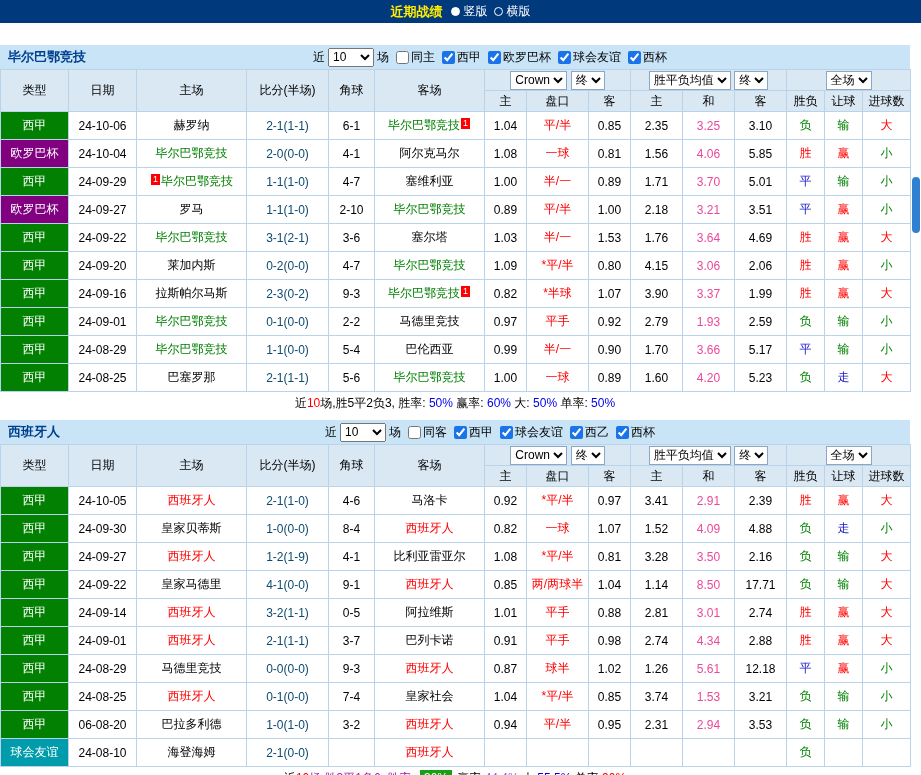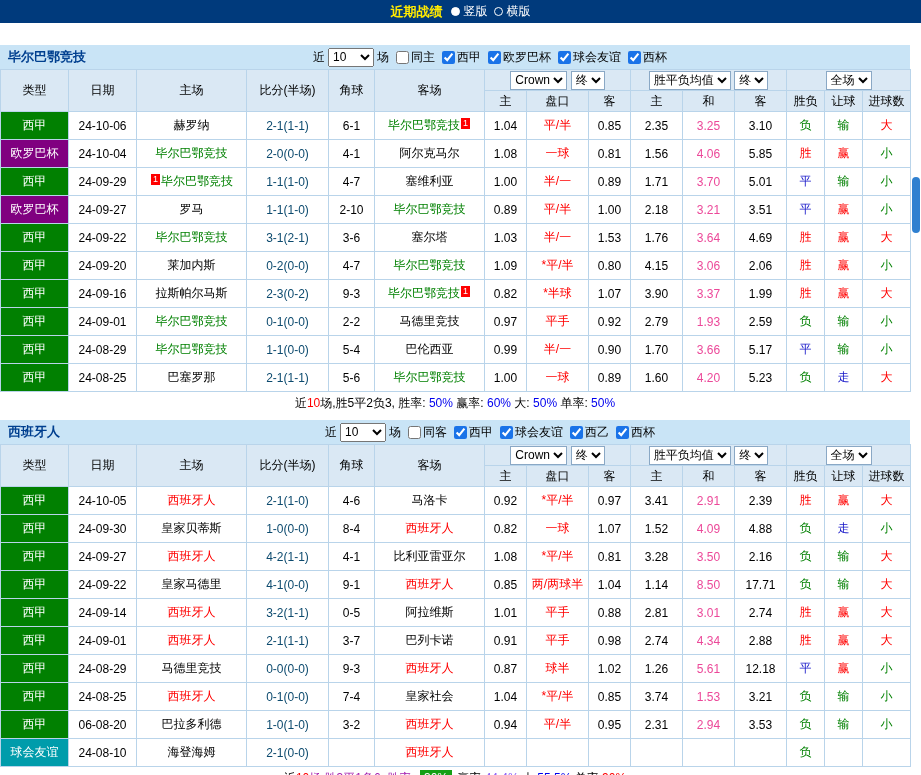--- a/index.html
+++ b/index.html
@@ -440,21 +440,21 @@
             <td class="avg-mid">4.09</td>
             <td>4.88</td>
             <td style="color: rgb(0, 128, 0);">负</td>
             <td style="color: rgb(21, 21, 200);">走</td>
             <td style="color: rgb(0, 128, 0);">小</td>
           </tr>
           <tr>
             <td class="league" style="background: rgb(1, 128, 1);">西甲</td>
             <td>24-09-27</td>
             <td><span style="color: rgb(255, 0, 0);">西班牙人</span></td>
-            <td class="score">4-2(1-1)</td>
+            <td class="score">1-2(1-9)</td>
             <td>4-1</td>
             <td><span>比利亚雷亚尔</span></td>
             <td>1.08</td>
             <td class="hcap">*平/半</td>
             <td>0.81</td>
             <td>3.28</td>
             <td class="avg-mid">3.50</td>
             <td>2.16</td>
             <td style="color: rgb(0, 128, 0);">负</td>
             <td style="color: rgb(0, 128, 0);">输</td>

